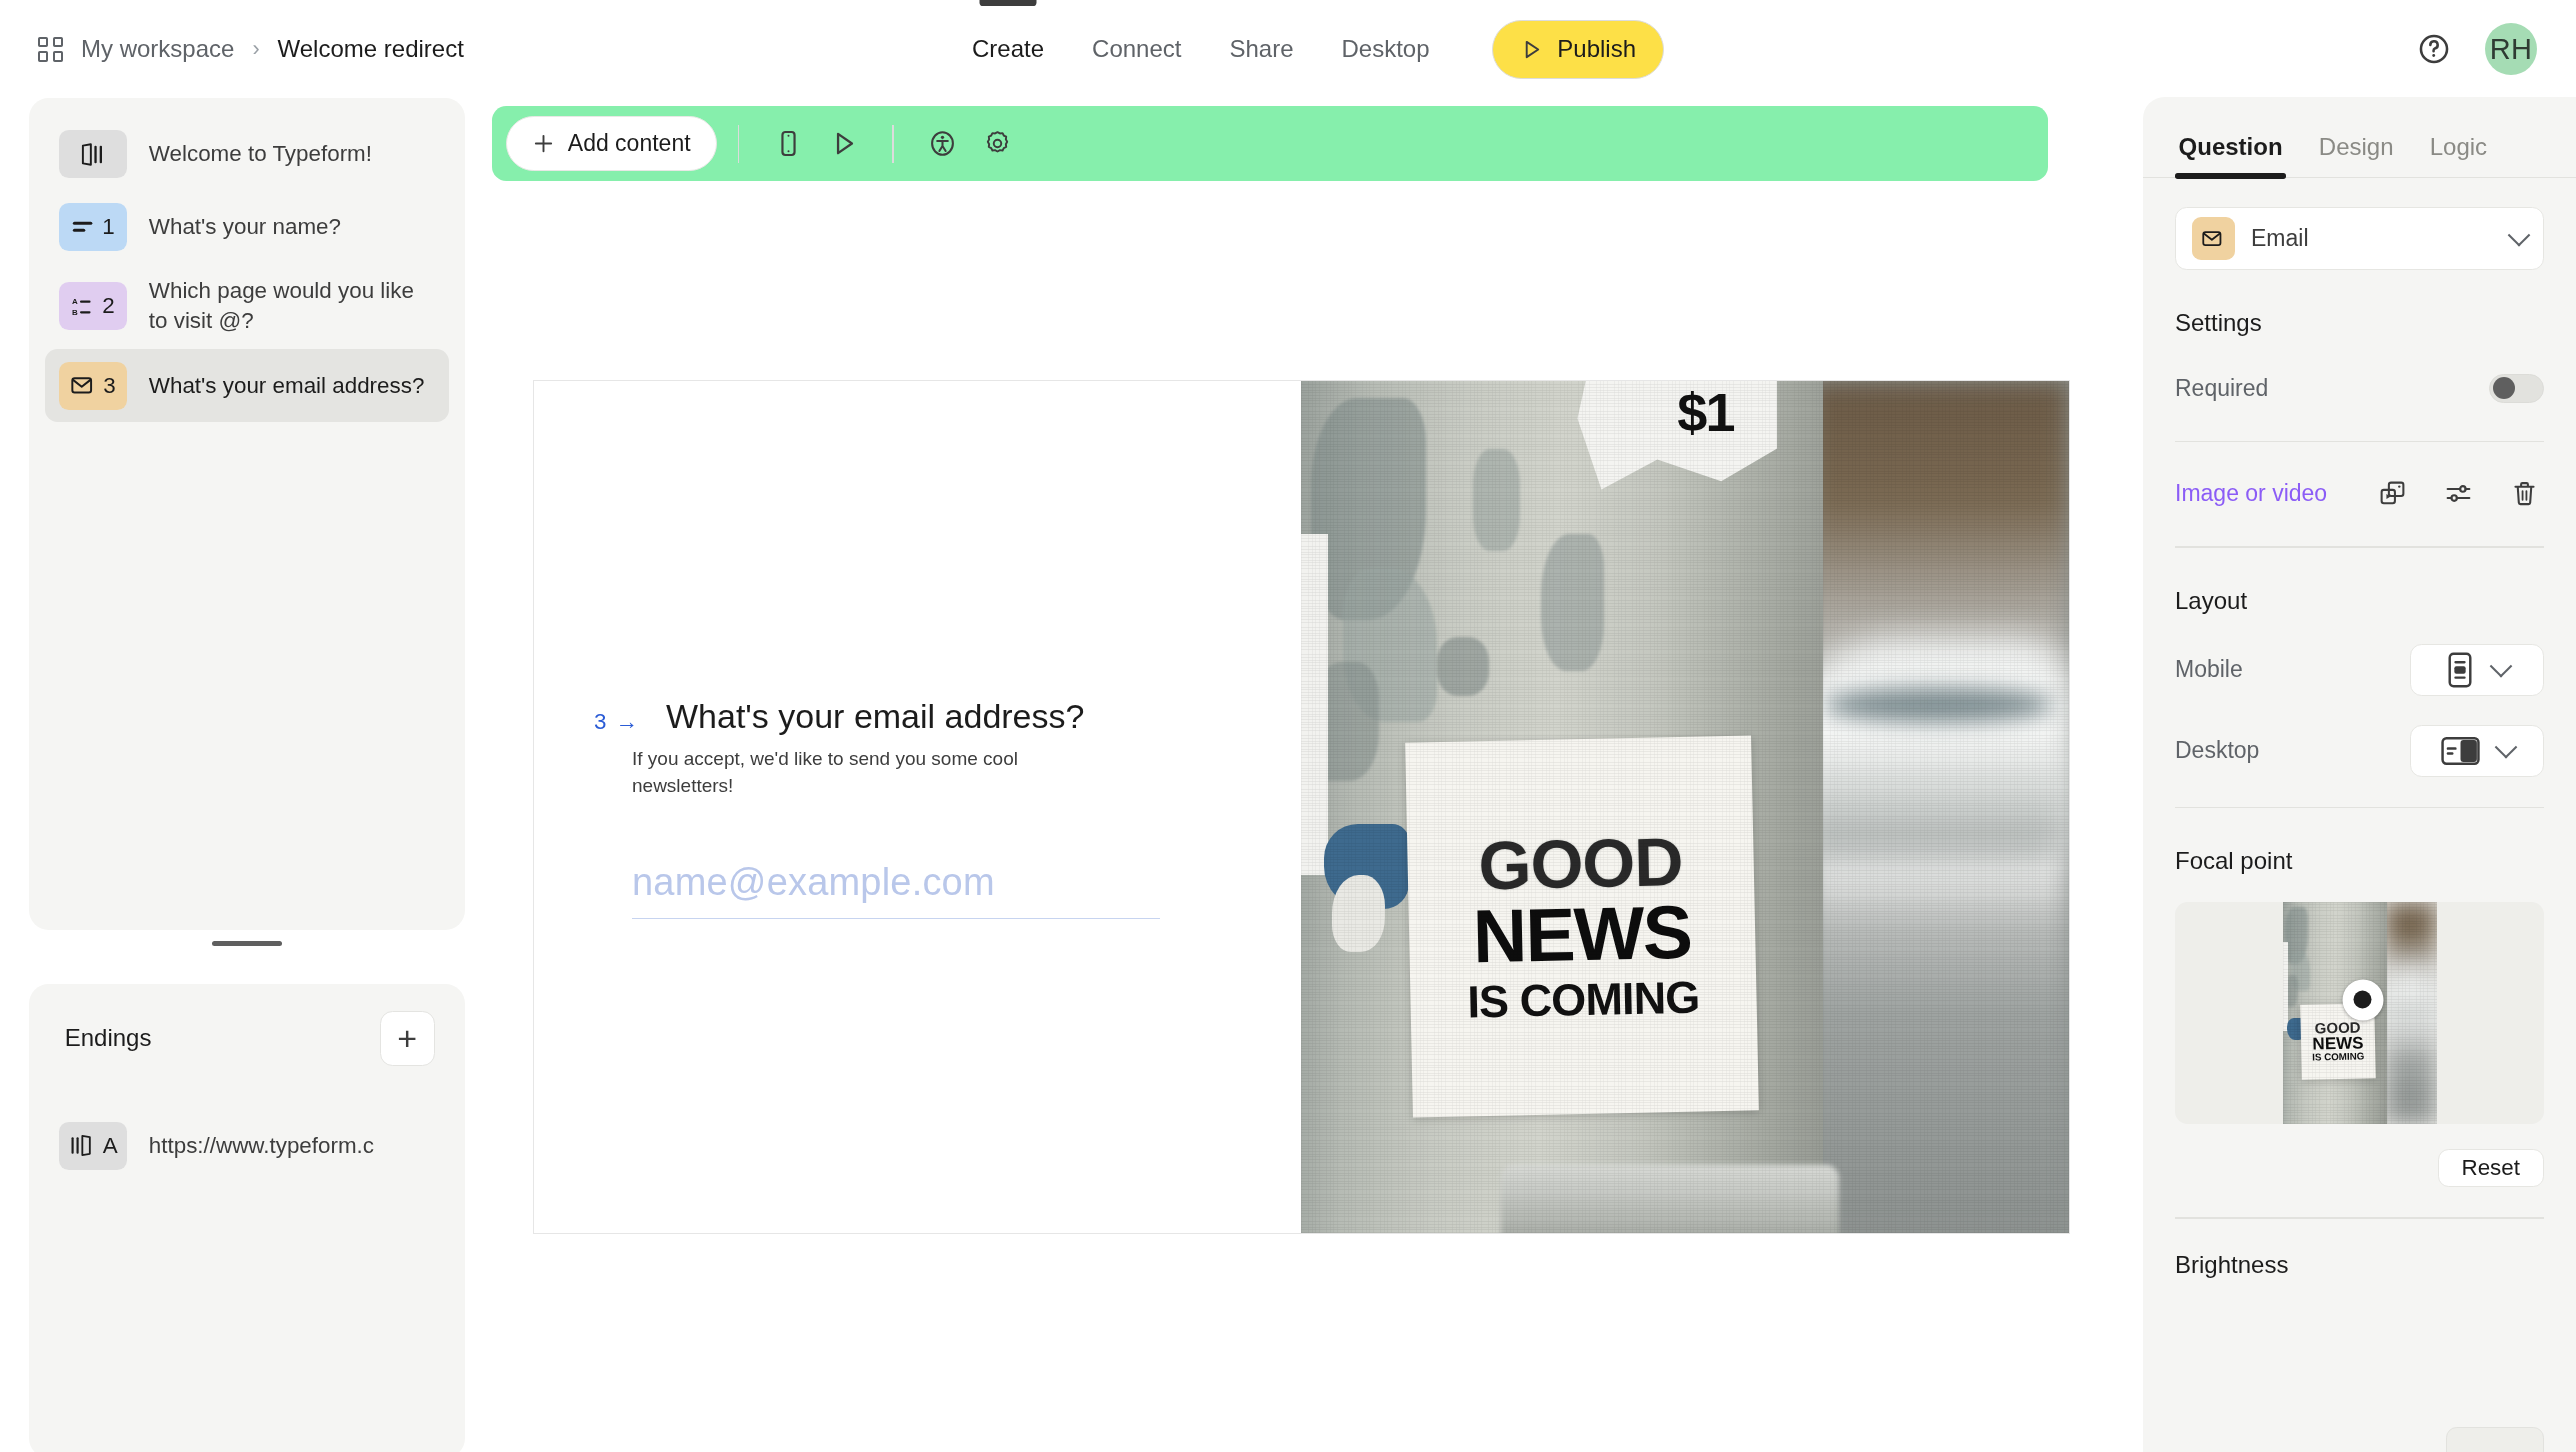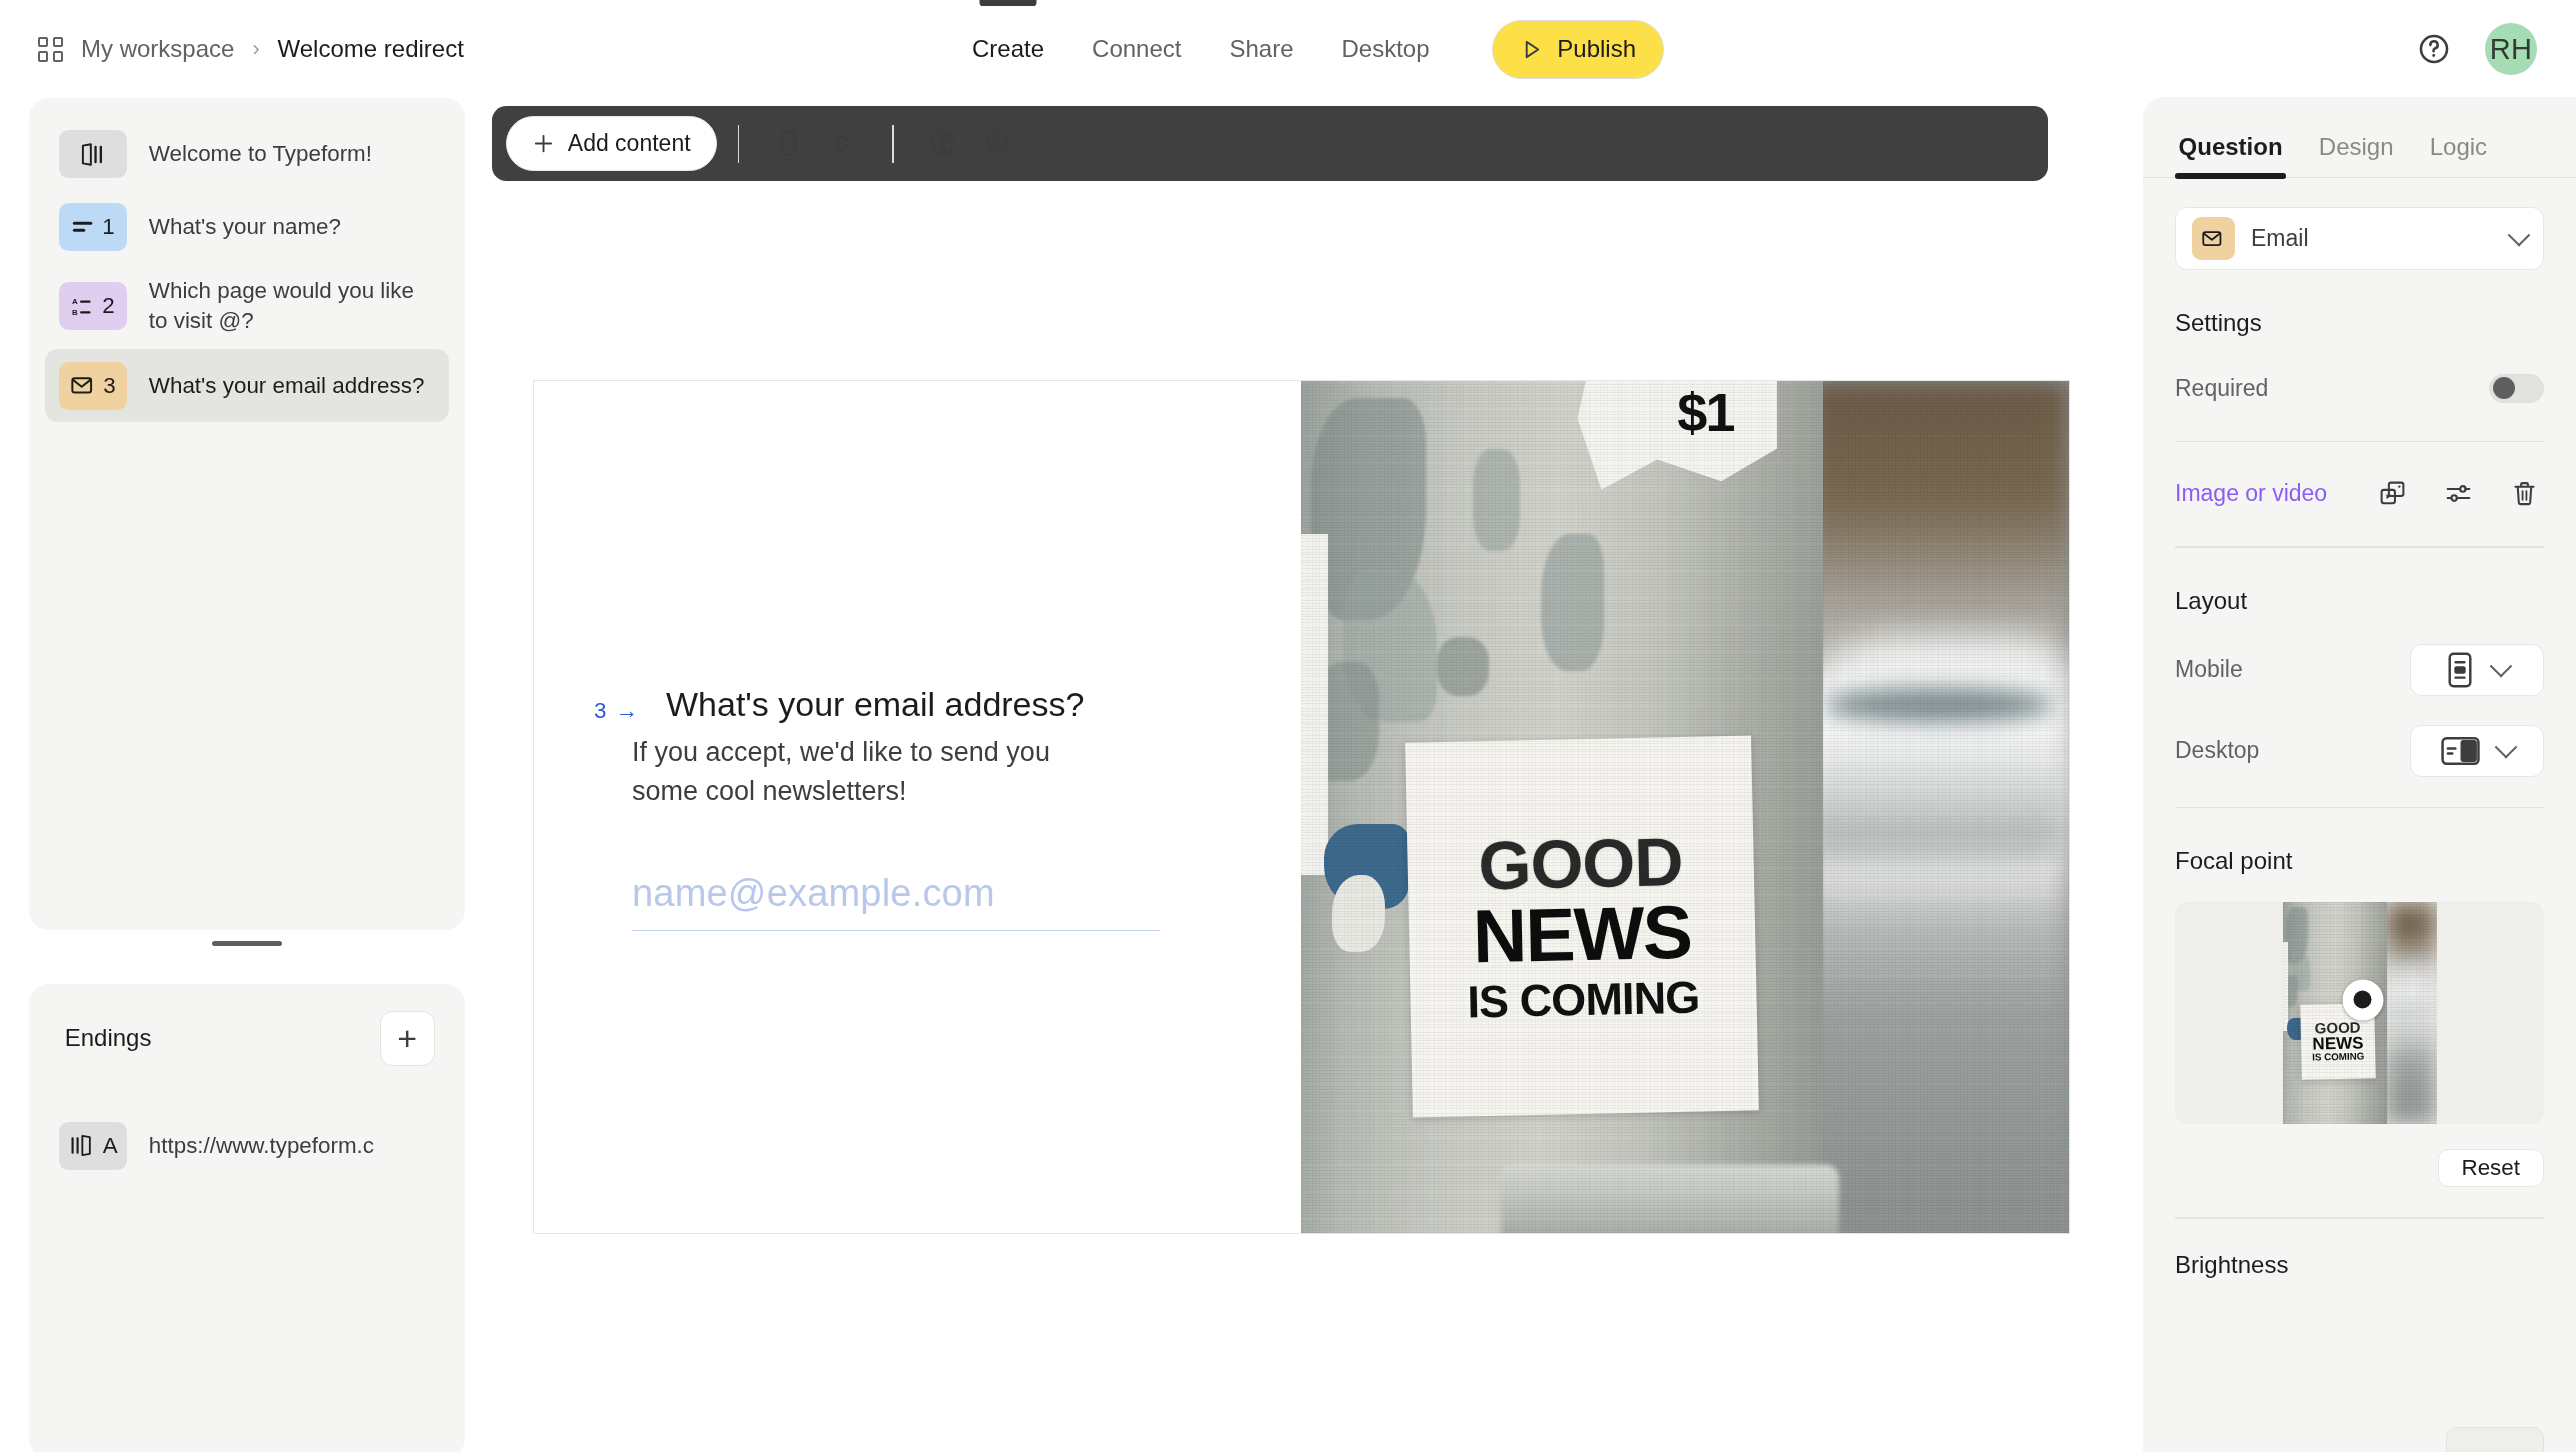--- a/index.html
+++ b/index.html
@@ -147,21 +147,21 @@
   .ending-url {
     font-size: 22.4px; color: #3d3d3d;
     white-space: nowrap; overflow: hidden;
     max-width: 268px;
   }
 
   
   .toolbar {
     position: absolute; left: 492px; top: 106px;
     width: 1556px; height: 75px;
-    background: #404040; border-radius: 14.3px;
+    background: #86efac; border-radius: 14.3px;
     display: flex; align-items: center;
     padding-left: 14.3px; gap: 0;
   }
   .add-content-btn {
     height: 55px; padding: 0 25px;
     background: #ffffff; border: 1.3px solid #e8e8e5;
     border-radius: 29px;
     display: flex; align-items: center; gap: 12.5px;
     font-size: 23px; color: #1c1c1c; cursor: pointer;
   }
@@ -193,21 +193,21 @@
     display: flex; align-items: center; gap: 9px;
     color: #2b5cd6; font-size: 22.4px;
     margin-top: 14.3px; margin-left: -38px; width: 63px; flex-shrink: 0;
   }
   .q-arrow { font-size: 22.4px; line-height: 1; }
   .q-title {
     font-size: 34px; color: #1c1c1c; line-height: 1.25;
     margin-left: 9px;
   }
   .q-desc {
-    font-size: 27px; color: #3d3d3d; line-height: 1.45;
+    font-size: 19px; color: #3d3d3d; line-height: 1.45;
     margin-top: 7px; max-width: 483px;
   }
   .email-input-wrap {
     margin-top: 61px; width: 528px;
     border-bottom: 1.8px solid #c7d4f0;
     padding-bottom: 14.3px;
   }
   .email-placeholder {
     font-size: 38px; color: #b9c7ea; letter-spacing: 0.2px;
   }

